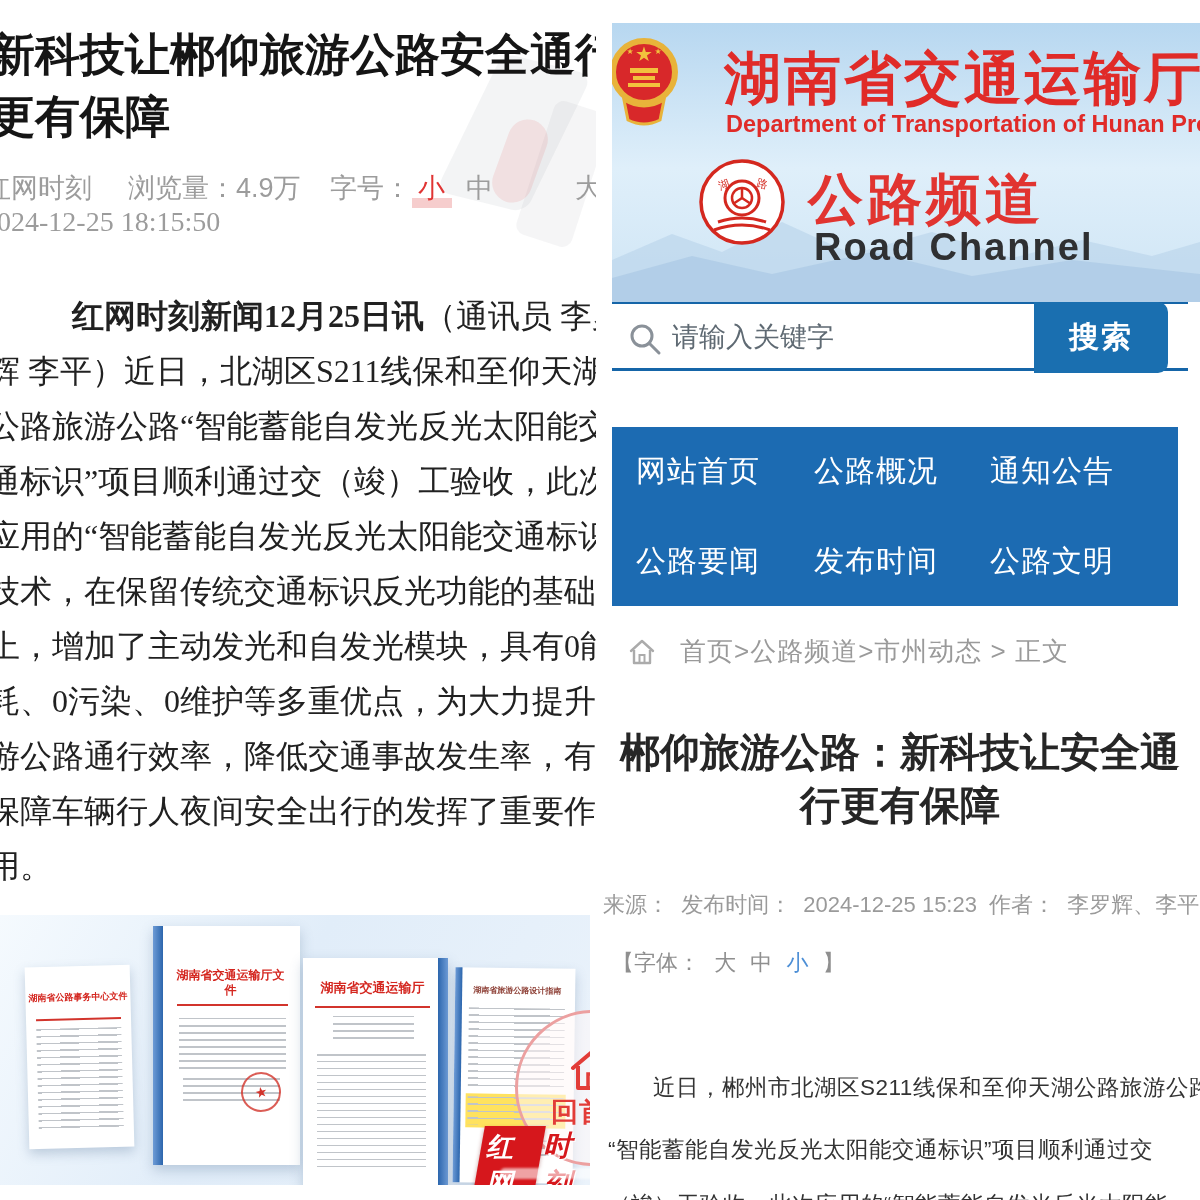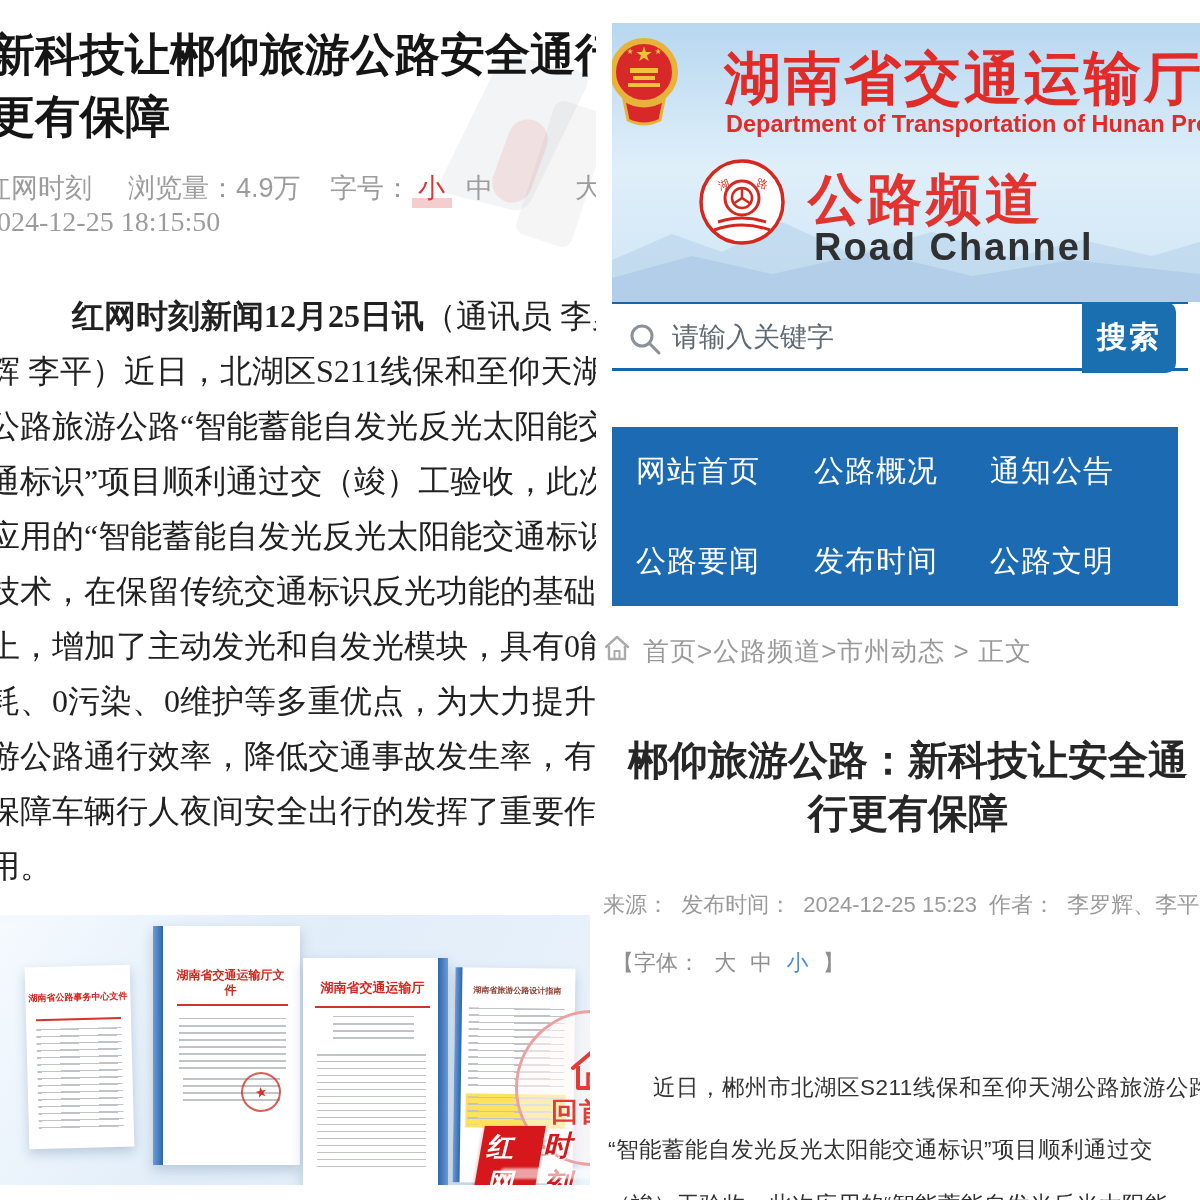--- a/index.html
+++ b/index.html
@@ -65,28 +65,28 @@
   .org-cn{left:112px;top:18px;font-size:57px;font-weight:700;color:#e02b28;letter-spacing:3px;white-space:nowrap;}
   .org-en{left:114px;top:88px;font-size:23.5px;font-weight:700;color:#e02b28;white-space:nowrap;}
   .channel-cn{left:196px;top:140px;font-size:55px;font-weight:700;color:#e13430;letter-spacing:4px;white-space:nowrap;text-align:center;}
   .channel-en{left:202px;top:203px;font-size:38px;font-weight:600;color:#2f3032;letter-spacing:2px;white-space:nowrap;}
 
   .search-row{left:12px;top:302px;width:576px;height:69px;background:#fff;
               border-top:2px solid #1565a8;border-bottom:3px solid #1565a8;box-sizing:border-box;}
   .search-input{position:absolute;left:58px;top:6px;width:380px;height:52px;border:none;outline:none;
                 font-size:27px;color:#333;font-family:inherit;background:transparent;}
   .search-input::placeholder{color:#5f6a73;}
-  .search-btn{position:absolute;right:12px;top:-2px;width:94px;height:71px;background:#1a6fb0;
+  .search-btn{position:absolute;right:20px;top:-2px;width:134px;height:71px;background:#1a6fb0;
               border:none;border-radius:0 10px 10px 0;color:#fff;font-size:30px;font-weight:700;
               font-family:inherit;letter-spacing:2px;}
   .nav{left:12px;top:427px;width:566px;height:179px;background:#1c6bb2;display:grid;
        grid-template-columns:178px 176px auto;grid-template-rows:1fr 1fr;align-items:center;
        padding-left:24px;box-sizing:border-box;}
   .nav-item{color:#fff;font-size:30px;letter-spacing:1px;cursor:pointer;}
-  .crumb{left:3px;top:634px;display:flex;gap:12px;}
+  .crumb{left:28px;top:634px;display:flex;align-items:center;gap:24px;}
   .crumb-text{font-size:26px;color:#9a9a9a;letter-spacing:1px;}
   .r-title{left:10px;top:726px;width:580px;text-align:center;font-size:40px;font-weight:700;
            line-height:53px;color:#262626;}
   .r-meta{left:0;top:890px;width:600px;text-align:center;font-size:22px;color:#9a9a9a;white-space:nowrap;}
   .r-meta span{margin:0 3px;}
   .r-fontrow{left:8px;top:948px;width:600px;text-align:left;font-size:22px;color:#8f8f8f;}
   .r-fontrow span{margin:0 4px;}
   .fz-small-blue{color:#4d8fd6;}
   .r-bodyline{left:8px;font-size:22.5px;line-height:30px;color:#333;white-space:nowrap;letter-spacing:.5px;}
 </style>
@@ -237,21 +237,21 @@
 
   <div class="abs crumb">
     <svg width="28" height="28" viewBox="0 0 28 28">
       <path d="M3 13 L14 3 L25 13" fill="none" stroke="#ababab" stroke-width="2.4" stroke-linecap="round" stroke-linejoin="round"></path>
       <path d="M6 12 V25 H22 V12" fill="none" stroke="#ababab" stroke-width="2.4" stroke-linejoin="round"></path>
       <rect x="11.5" y="17" width="5" height="8" fill="none" stroke="#ababab" stroke-width="2"></rect>
     </svg>
     <span class="crumb-text">首页&gt;公路频道&gt;市州动态 &gt; 正文</span>
   </div>
 
-  <h2 class="abs r-title" style="margin:8px;">郴仰旅游公路：新科技让安全通行更有保障</h2>
+  <h2 class="abs r-title" style="margin:0;">郴仰旅游公路：新科技让安全通行更有保障</h2>
 
   <div class="abs r-meta">
     <span>来源：</span>
     <span>发布时间：</span>
     <span>2024-12-25 15:23</span>
     <span>作者：</span>
     <span>李罗辉、李平</span>
   </div>
 
   <div class="abs r-fontrow">

